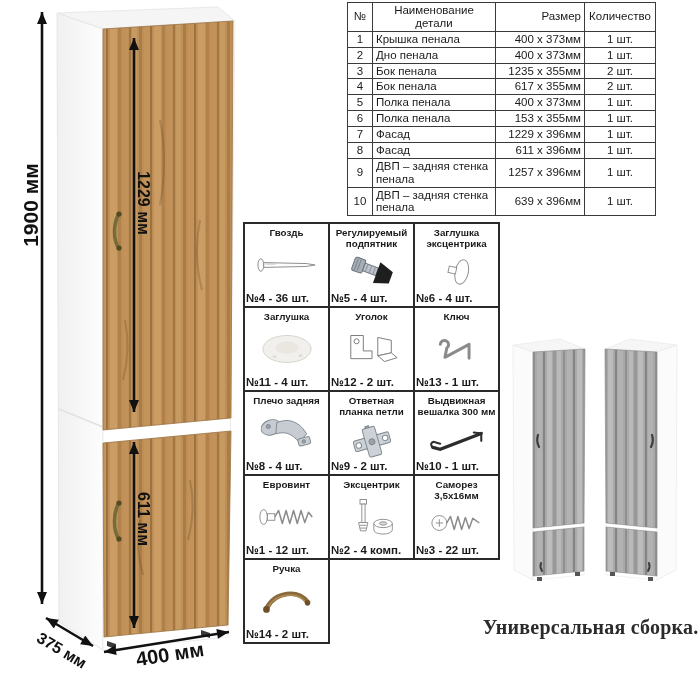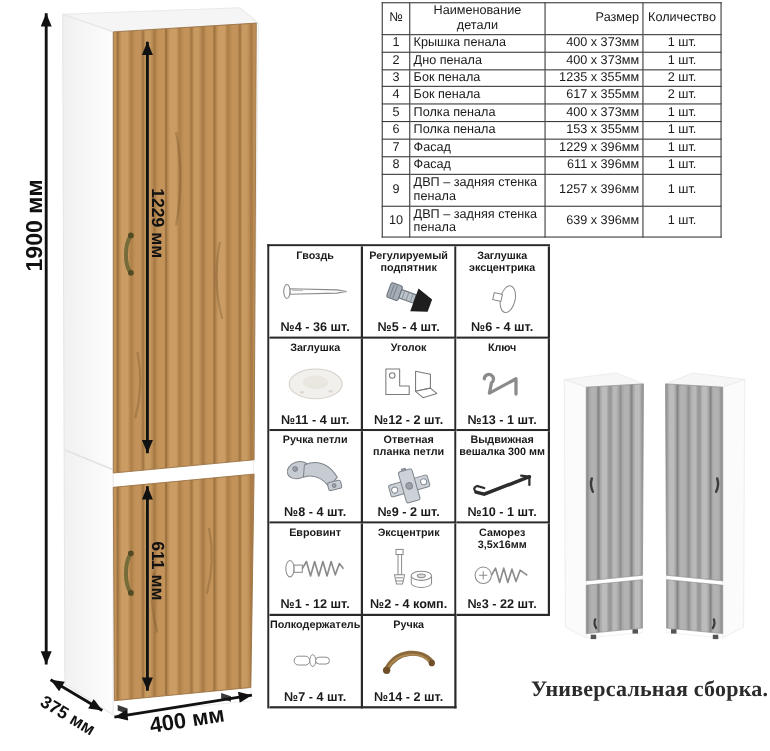--- a/index.html
+++ b/index.html
@@ -17,21 +17,21 @@
   .parts .c-name{width:116px;text-align:left;}
   .parts .c-size{width:82px;text-align:right;}
   .parts .c-qty{width:64px;text-align:center;}
 
   
   .hw-grid{position:absolute;left:243px;top:222px;display:grid;
            grid-template-columns:85px 85px 85px;grid-auto-rows:84px;
            border-top:2px solid #2a2a2a;border-left:2px solid #2a2a2a;}
   .hw-cell{border-right:2px solid #2a2a2a;border-bottom:2px solid #2a2a2a;
            box-sizing:border-box;background:#fff;display:flex;flex-direction:column;
-           align-items:center;justify-content:space-between;padding:3px 1px 2px 1px;}
+           justify-content:space-between;padding:3px 1px 2px 1px;}
   .hw-title{font-weight:bold;font-size:9.8px;text-align:center;line-height:1.15;}
   .hw-count{font-weight:bold;font-size:11.5px;}
   .hw-icon{flex:1;display:flex;align-items:center;justify-content:center;}
 
   .variant-caption{position:absolute;left:481px;top:616px;width:219px;text-align:center;
                    font-weight:bold;font-size:20px;color:#2b2b2b;letter-spacing:.2px;font-family:Liberation Serif, serif;}
 </style>
 </head>
 <body>
 
@@ -256,21 +256,21 @@
       <div class="hw-title">Ключ</div>
       <div class="hw-icon">
         <svg width="52" height="36" viewBox="0 0 56 36">
           <path d="M10 13 a4.5 4.5 0 1 1 7 4 L15 27 L41 13 L41 28" fill="none" stroke="#8b8b8b" stroke-width="3.2" stroke-linecap="round" stroke-linejoin="round"></path>
         </svg>
       </div>
       <div class="hw-count">№13 - 1 шт.</div>
     </div>
 
     <div class="hw-cell">
-      <div class="hw-title">Ручка петли</div>
+      <div class="hw-title">Плечо задняя</div>
       <div class="hw-icon">
         <svg width="56" height="40" viewBox="0 0 60 40">
           <g fill="#c6ccd2" stroke="#7e858c">
             <ellipse cx="13" cy="14" rx="11" ry="8" transform="rotate(-18 13 14)"></ellipse>
             <path d="M19 9 C33 3 44 9 51 21 L43 30 C35 20 27 18 18 21 Z"></path>
             <rect x="42" y="25" width="13" height="8" rx="2" transform="rotate(-14 48 29)"></rect>
             <circle cx="10" cy="13" r="2.2" fill="#9aa1a8"></circle>
             <circle cx="48" cy="29" r="1.8" fill="#9aa1a8"></circle>
           </g>
         </svg>
@@ -344,33 +344,20 @@
         <svg width="54" height="30" viewBox="0 0 58 30">
           <circle cx="10" cy="15" r="8" fill="#fff" stroke="#8b8b8b"></circle>
           <line x1="6" y1="15" x2="14" y2="15" stroke="#8b8b8b"></line>
           <line x1="10" y1="11" x2="10" y2="19" stroke="#8b8b8b"></line>
           <path d="M18 15 L22 8 L26 22 L30 8 L34 22 L38 9 L42 21 L46 10 L53 15" fill="none" stroke="#8b8b8b" stroke-width="1.6" stroke-linejoin="round"></path>
         </svg>
       </div>
       <div class="hw-count">№3 - 22 шт.</div>
     </div>
 
-    <div class="hw-cell">
-      <div class="hw-title">Полкодержатель</div>
-      <div class="hw-icon">
-        <svg width="50" height="22" viewBox="0 0 56 22">
-          <g fill="#fff" stroke="#8b8b8b">
-            <rect x="6" y="6" width="16" height="9" rx="4.5"></rect>
-            <ellipse cx="25" cy="10.5" rx="3" ry="6"></ellipse>
-            <rect x="28" y="7" width="14" height="7" rx="3.5"></rect>
-          </g>
-        </svg>
-      </div>
-      <div class="hw-count">№7 - 4 шт.</div>
-    </div>
 
     <div class="hw-cell">
       <div class="hw-title">Ручка</div>
       <div class="hw-icon">
         <svg width="56" height="34" viewBox="0 0 60 34">
           <path d="M8 25 C18 6 42 5 52 18" stroke="#8a6a3c" stroke-width="5" fill="none" stroke-linecap="round"></path>
           <path d="M10 23 C19 8 41 7 50 18" stroke="#b08a52" stroke-width="1.6" fill="none" stroke-linecap="round"></path>
           <circle cx="8" cy="26" r="3.6" fill="#6e4f28"></circle>
           <circle cx="52" cy="19" r="3" fill="#6e4f28"></circle>
         </svg>

